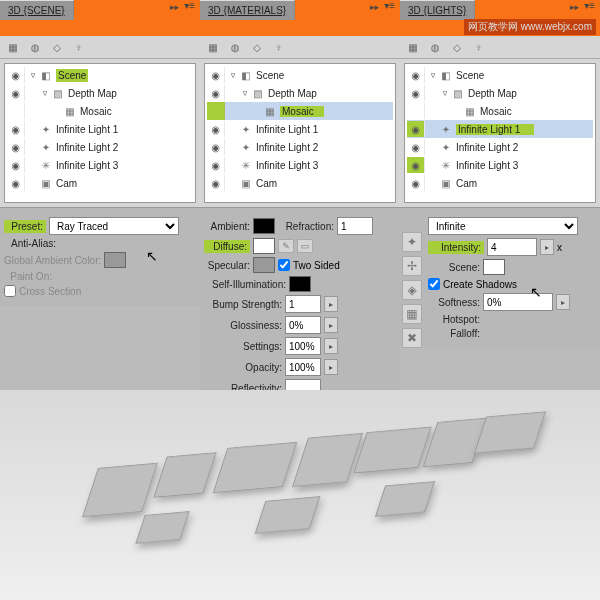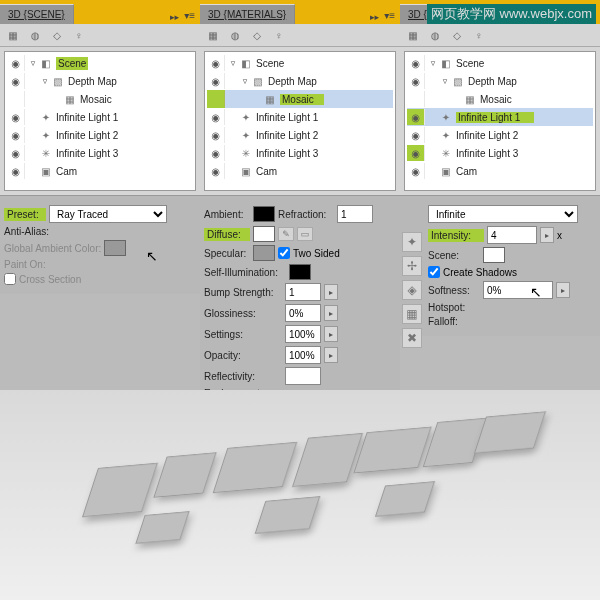--- a/index.html
+++ b/index.html
@@ -1,19 +1,19 @@
 <!DOCTYPE html>
 <html><head>
 <meta charset="utf-8">
 <style>
 *{box-sizing:border-box;margin:0;padding:0;font-family:Tahoma,Arial,sans-serif;font-size:10px}
 body{width:600px;height:600px;background:#bbb;position:relative;overflow:hidden}
 .panel{position:absolute;top:0;width:200px;background:#d6d6d6}
 .p1{left:0}.p2{left:200px}.p3{left:400px}
-.tab-bar{display:flex;background:#eab308;height:24px;align-items:flex-end}
+.tab-bar{display:flex;background:#f97316;height:36px;align-items:flex-start}
 .tab{background:#c8c8c8;padding:3px 8px;font-size:10px;border-right:1px solid #888;border-top:1px solid #ddd;color:#333;height:20px;display:flex;align-items:center}
 .tab.active{background:#969696;color:#222;text-decoration:underline}
 .tab-end{flex:1;display:flex;justify-content:flex-end;padding-right:2px}
 .arrows{font-size:9px;color:#444;padding:2px}
 .menu-x{padding:0 3px;color:#444}
 .iconbar{display:flex;padding:3px 5px;background:#d6d6d6;border-bottom:1px solid #aaa;gap:6px;align-items:center}
 .iconbar .ibtn{width:16px;height:16px;display:flex;align-items:center;justify-content:center;border:1px solid transparent;color:#666}
 .tree-area{background:#fff;margin:4px;border:1px solid #999;min-height:140px;padding:2px}
 .tree-row{display:flex;align-items:center;height:18px;font-size:10px;color:#222}
 .eye{width:18px;height:16px;display:flex;align-items:center;justify-content:center;color:#555;border-right:1px solid #e8e8e8;margin-right:2px}
@@ -25,35 +25,35 @@
 .hl-row-green{background:#a6ce39}
 .sel-blue{background:#c5d7ef}
 .light-ic::before{content:"✦";color:#777}
 .bulb-ic::before{content:"✳";color:#777}
 .cam-ic::before{content:"▣";color:#777}
 .mesh-ic::before{content:"▦";color:#777}
 .folder-ic::before{content:"▧";color:#777}
 .scene-ic::before{content:"◧";color:#777}
 .opts{background:#b8b8b8;padding:6px 4px;border-top:1px solid #999;font-size:10px}
 .opt-row{display:flex;align-items:center;margin:3px 0;gap:3px}
-.lbl{text-align:left;color:#222}
+.lbl{text-align:right;color:#222}
 .lbl.hl{background:#a6ce39;padding:1px 3px}
 .sel,.inp{background:#fff;border:1px solid #888;padding:1px 3px;font-size:10px;height:18px}
 .sel{width:120px}
 .inp{width:36px}
 .swatch{width:22px;height:16px;border:1px solid #666;display:inline-block}
 .sw-black{background:#000}.sw-white{background:#fff}
 .sw-gray{background:#999}
 .btn{background:#d0d0d0;border:1px solid #888;padding:2px 8px;font-size:10px}
 .chk{width:12px;height:12px}
 .mini-ic{width:16px;height:14px;display:inline-flex;align-items:center;justify-content:center;color:#777;border:1px solid #aaa;background:#d5d5d5;font-size:9px}
 .side-icons{position:absolute;left:402px;top:232px;display:flex;flex-direction:column;gap:4px}
 .side-icons .si{width:20px;height:20px;border:1px solid #aaa;background:#d8d8d8;display:flex;align-items:center;justify-content:center;color:#777;font-size:12px}
 .render-bg{position:absolute;top:390px;left:0;width:600px;height:210px;background:linear-gradient(#d9d9d9,#efefef)}
-.url-tag{position:absolute;top:4px;right:4px;background:#0f766e;color:#ddd;font-size:13px;padding:1px 4px;z-index:10}
+.url-tag{position:absolute;top:19px;right:4px;background:#c2410c;color:#ddd;font-size:10px;padding:1px 4px;z-index:10}
 .cursor{position:absolute;font-size:14px;color:#000;z-index:20;pointer-events:none}
 .dim{color:#888}
 .small-arrow{display:inline-flex;width:14px;height:16px;border:1px solid #999;background:#d8d8d8;align-items:center;justify-content:center;font-size:8px;color:#555}
 .render-shapes{position:absolute;top:400px;left:60px;width:520px;height:180px}
 .shape{position:absolute;background:#bfbfbf;border:1px solid #999;transform:skew(-18deg,-5deg) rotateX(35deg);box-shadow:4px 6px 8px rgba(0,0,0,0.25)}
 </style>
 </head>
 <body>
 
 <div class="url-tag">网页教学网
@@ -114,21 +114,21 @@
     <div class="tree-row">
         <span class="eye">◉</span>
         <span class="ind i1"></span>
         <span class="node-ic cam-ic"></span>
         <span>Cam</span>
       </div>
   </div>
   <div class="opts">
     <div class="opt-row">
         <span class="lbl hl" style="width:42px">Preset:</span>
-        <select class="sel" style="width:118px"><option>Ray Traced</option></select>
+        <select class="sel" style="width:130px"><option>Ray Traced</option></select>
       </div>
     <div class="opt-row">
         <span class="lbl" style="width:52px">Anti-Alias:</span>
       </div>
     <div class="opt-row">
         <span class="lbl dim">Global Ambient Color:</span>
         <span class="swatch sw-gray"></span>
       </div>
     <div class="opt-row">
         <span class="lbl dim" style="width:48px">Paint On:</span>

